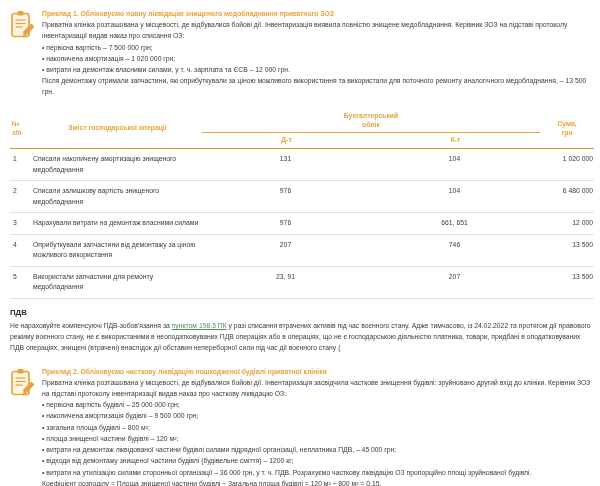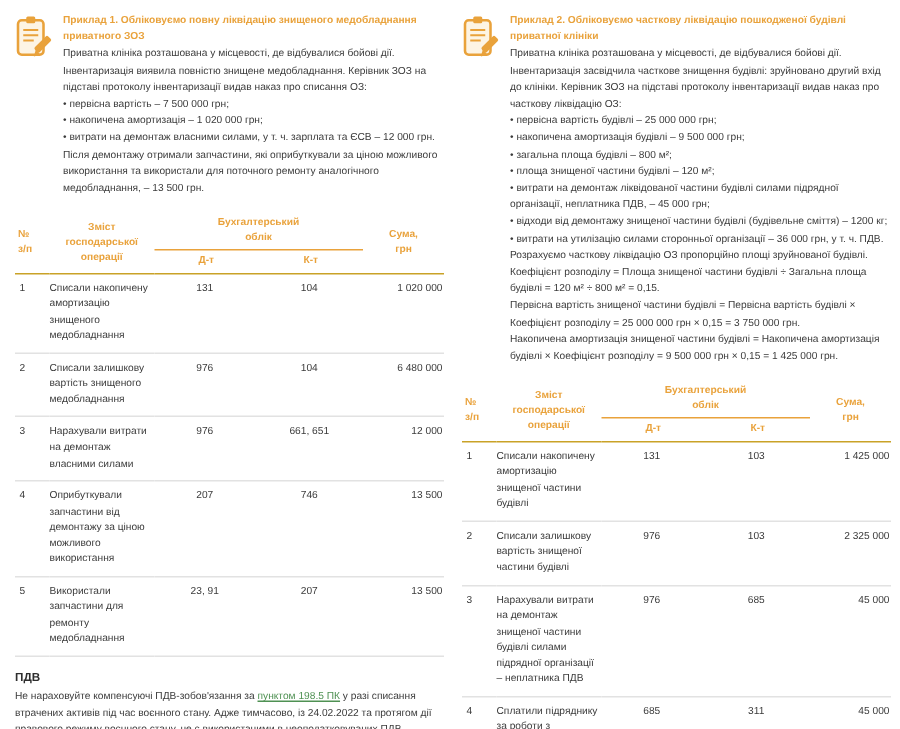--- a/index.html
+++ b/index.html
@@ -1,20 +1,20 @@
 <!DOCTYPE html>
 <html><head>
 <meta charset="utf-8">
 <style>
   html,body{margin:0;padding:0;}
   body{
     width:600px;height:486px;overflow:hidden;background:#ffffff;
     font-family:"Liberation Sans",sans-serif;font-size:6.8px;color:#3b3b3b;
   }
-  .page{display:flex;gap:12px;padding:8px 6px 0 10px;box-sizing:border-box;height:100%;}
+  .page{display:flex;gap:12px;padding:8px 6px 0 10px;box-sizing:border-box;height:100%;flex-direction:column;}
   .col{flex:1;min-width:0;}
   .example{display:flex;gap:7px;}
   .ex-icon{width:25px;flex:0 0 25px;padding-top:2px;}
   .ex-icon svg{display:block;width:25px;height:29px;}
   .ex-body{flex:1;min-width:0;}
   p{margin:0;line-height:1.65;}
   .ex-title{color:#E9A23B;font-weight:bold;}
   .bullet::before{content:"• ";}
   .calc{margin:0;}
   .section h3{font-size:7.8px;margin:9px 0 2px;color:#2e2e2e;line-height:1.3;}

